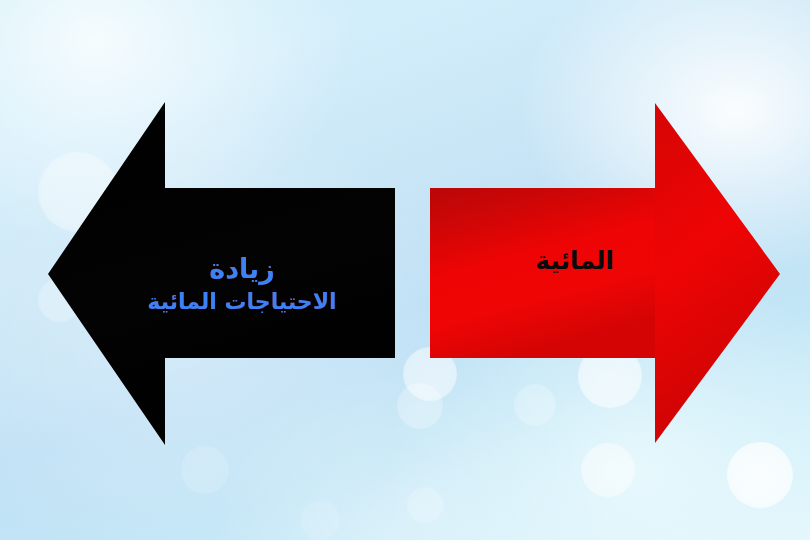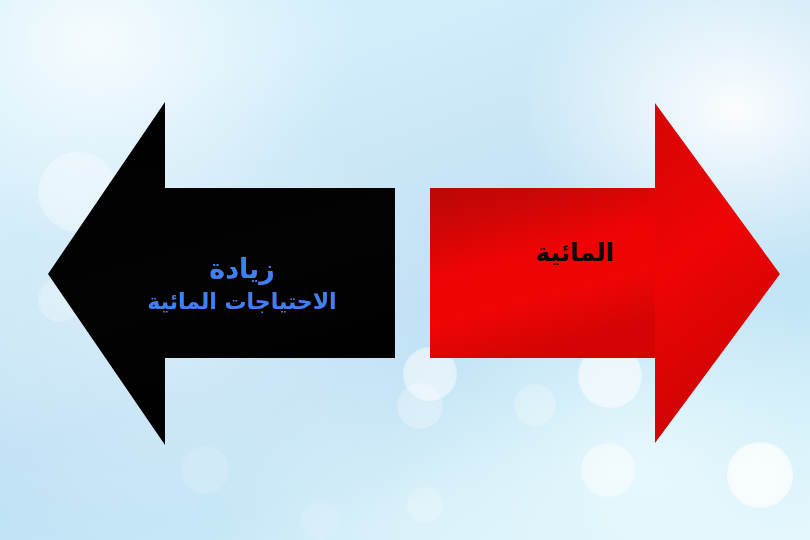--- a/index.html
+++ b/index.html
@@ -98,21 +98,21 @@
   #caption-left .line-2 { font-size: 22px; margin-top: 6px; }
 
   #caption-right {
     left: 430px;
     top: 226px;
     width: 290px;
     color: #0a0a0a;
     font-size: 25px;
   }
   #caption-right .line-1 { font-size: 25px; }
-  #caption-right .line-2 { font-size: 25px; margin-top: 14px; }
+  #caption-right .line-2 { font-size: 25px; margin-top: 22px; }
 </style>
 </head>
 <body>
 
 <div id="canvas">
 
   <div class="bg-base"></div>
   <div class="bg-sheen"></div>
 
   <div id="bokeh-layer">

